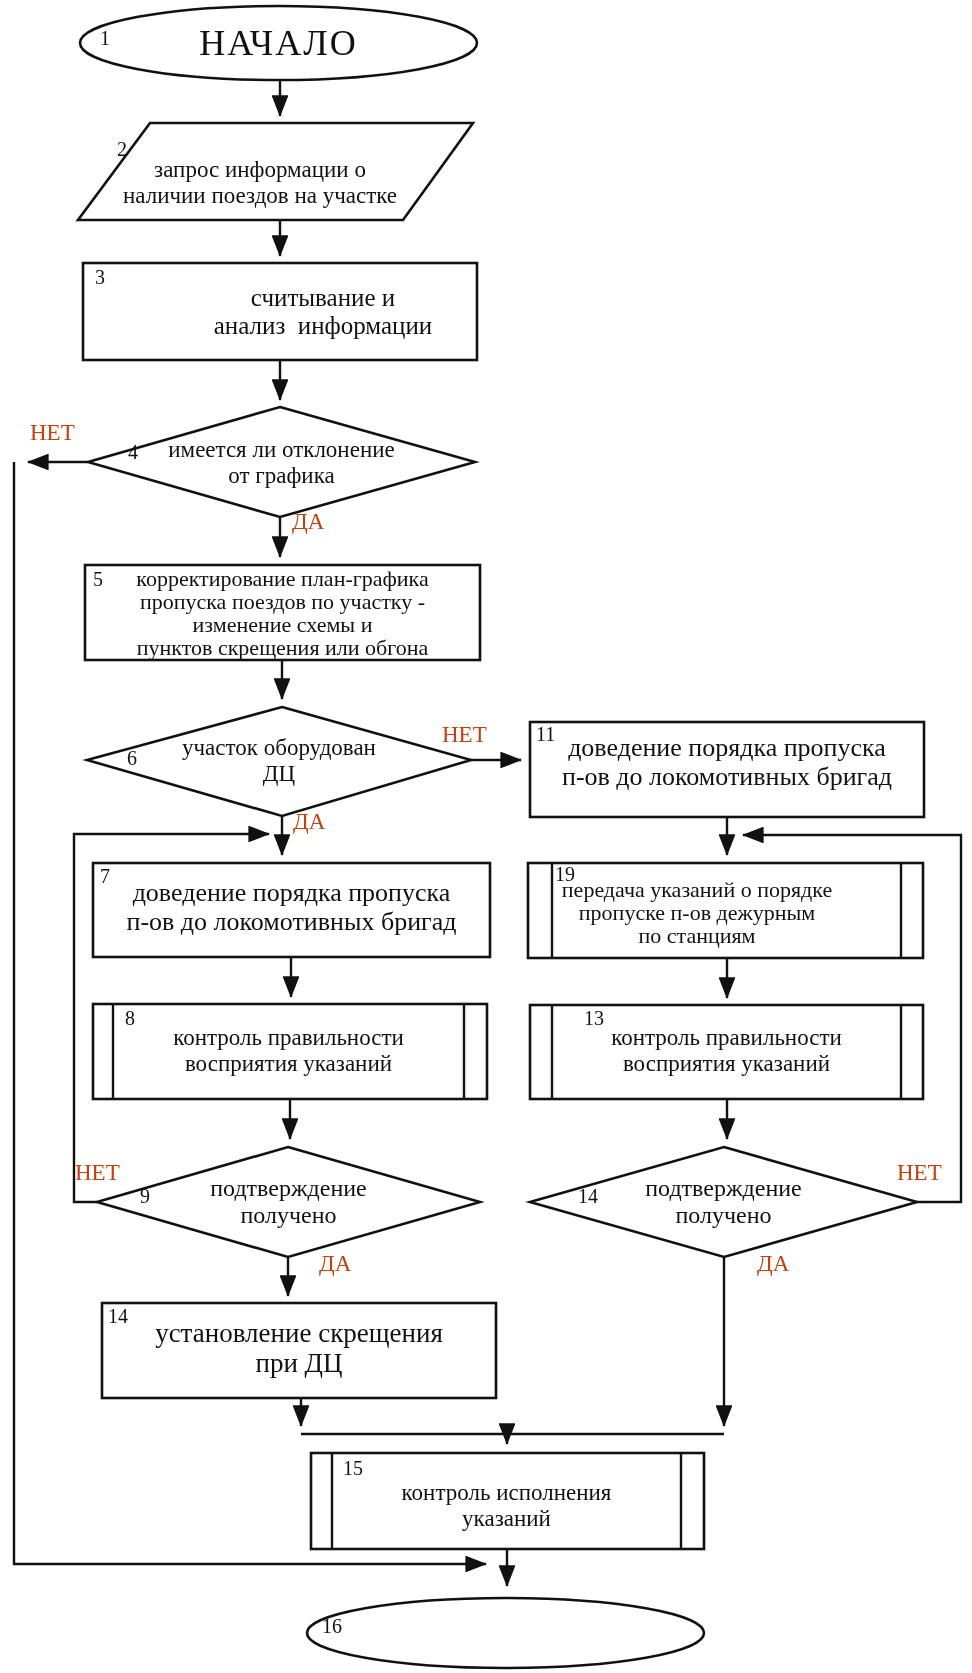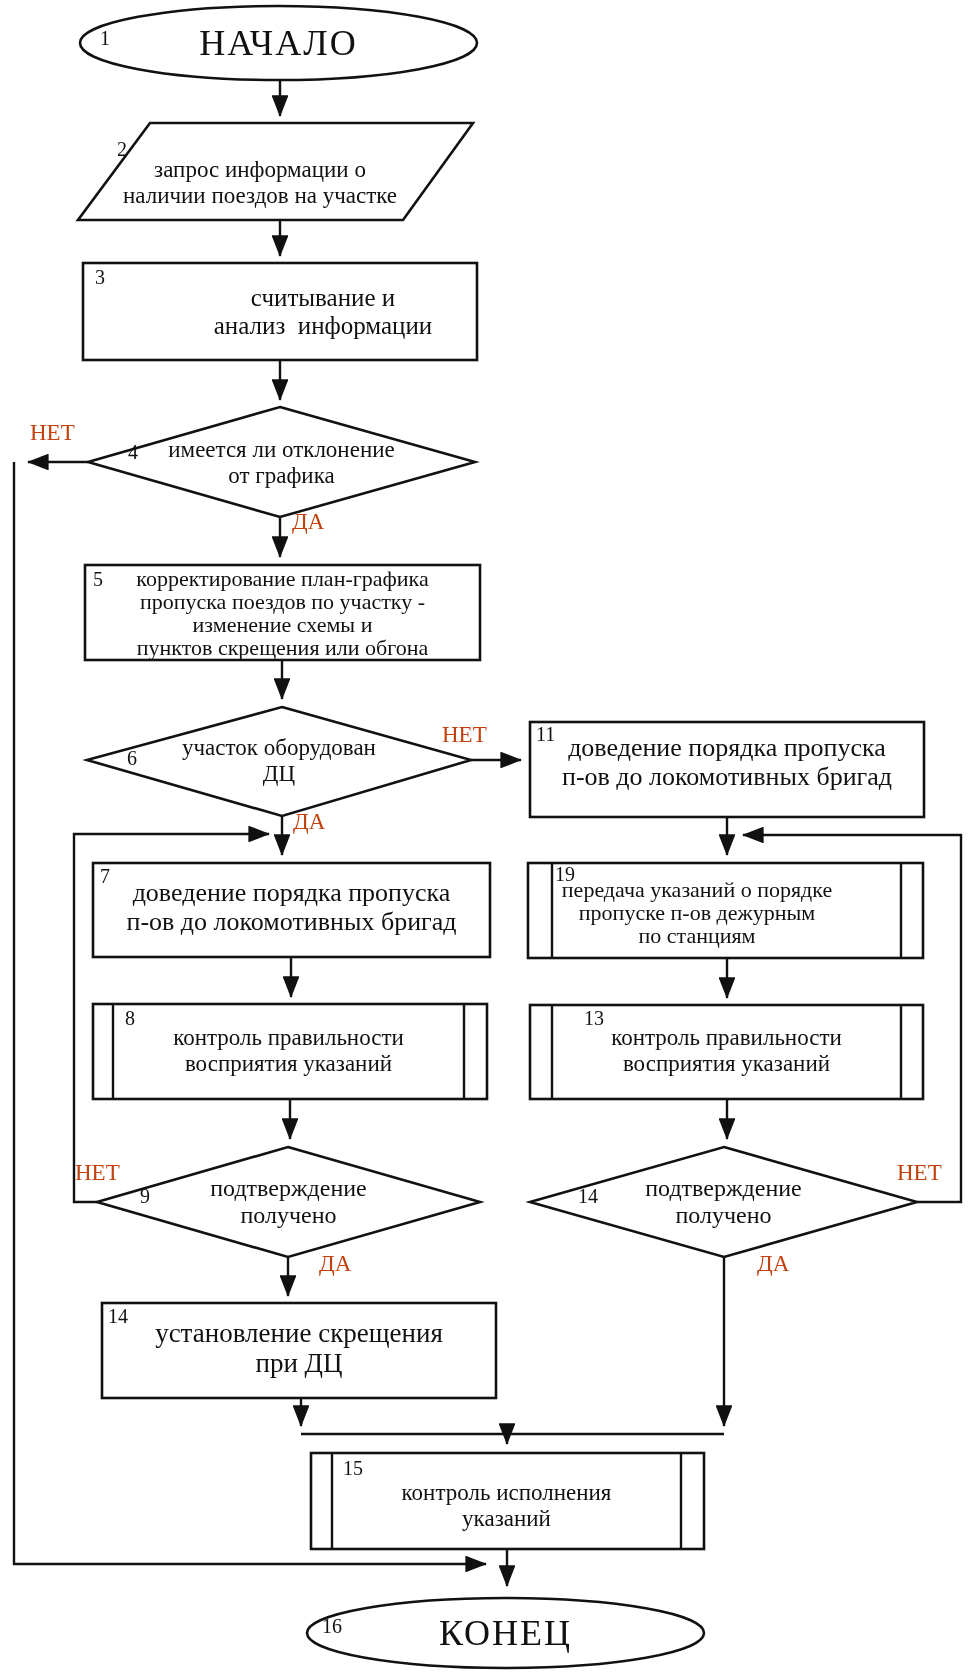--- a/index.html
+++ b/index.html
@@ -153,21 +153,20 @@
 п-ов до локомотивных бригад</div>
   <div class="lbl f22" style="left:552px;top:872px;width:290px;height:80px;">передача указаний о порядке
 пропуске п-ов дежурным
 по станциям</div>
   <div class="lbl f23" style="left:552px;top:1022px;width:349px;height:58px;">контроль правильности
 восприятия указаний</div>
   <div class="lbl f24" style="left:530px;top:1174px;width:387px;height:56px;">подтверждение
 получено</div>
   <div class="lbl f23" style="left:332px;top:1478px;width:349px;height:56px;">контроль исполнения
 указаний</div>
-  <div class="lbl term" style="left:307px;top:1598px;width:397px;height:70px;">КОНЕЦ</div>
 
   <span class="edge-lbl" style="left:30px;top:421px;">НЕТ</span>
   <span class="edge-lbl" style="left:292px;top:510px;">ДА</span>
   <span class="edge-lbl" style="left:442px;top:723px;">НЕТ</span>
   <span class="edge-lbl" style="left:293px;top:810px;">ДА</span>
   <span class="edge-lbl" style="left:75px;top:1161px;">НЕТ</span>
   <span class="edge-lbl" style="left:319px;top:1252px;">ДА</span>
   <span class="edge-lbl" style="left:897px;top:1161px;">НЕТ</span>
   <span class="edge-lbl" style="left:757px;top:1252px;">ДА</span>
 

